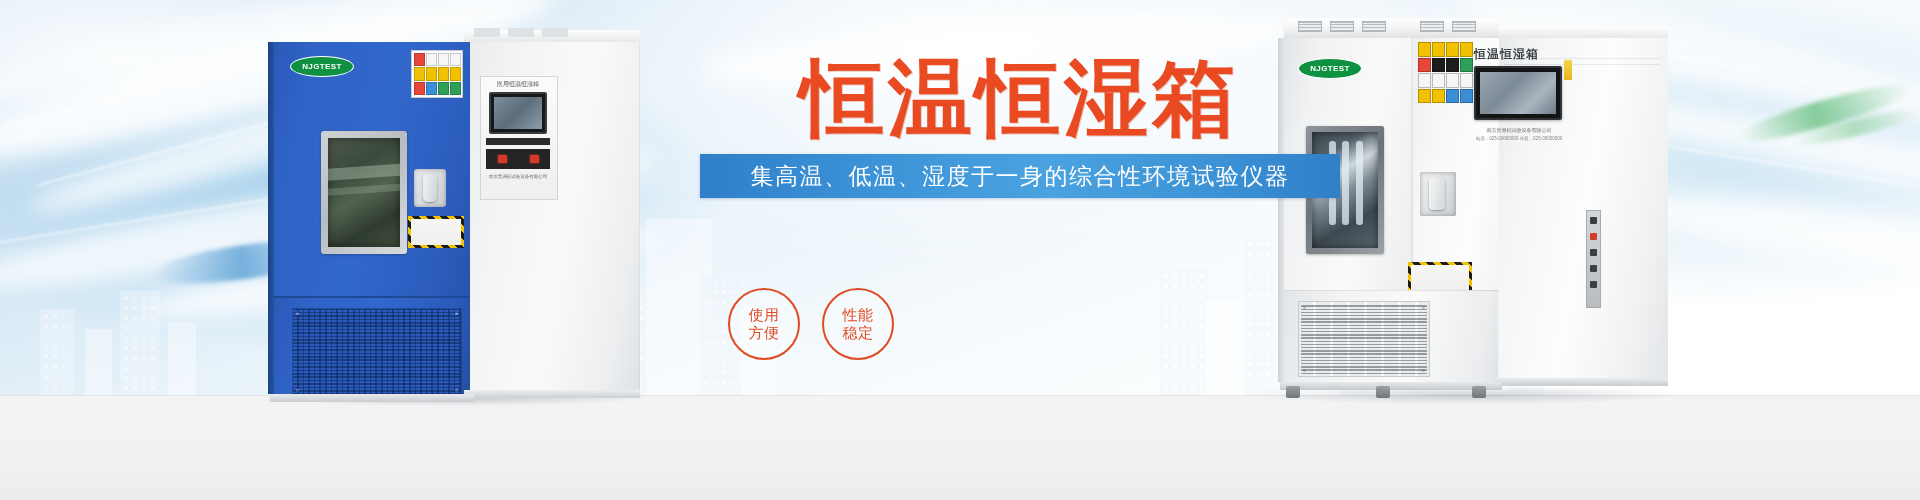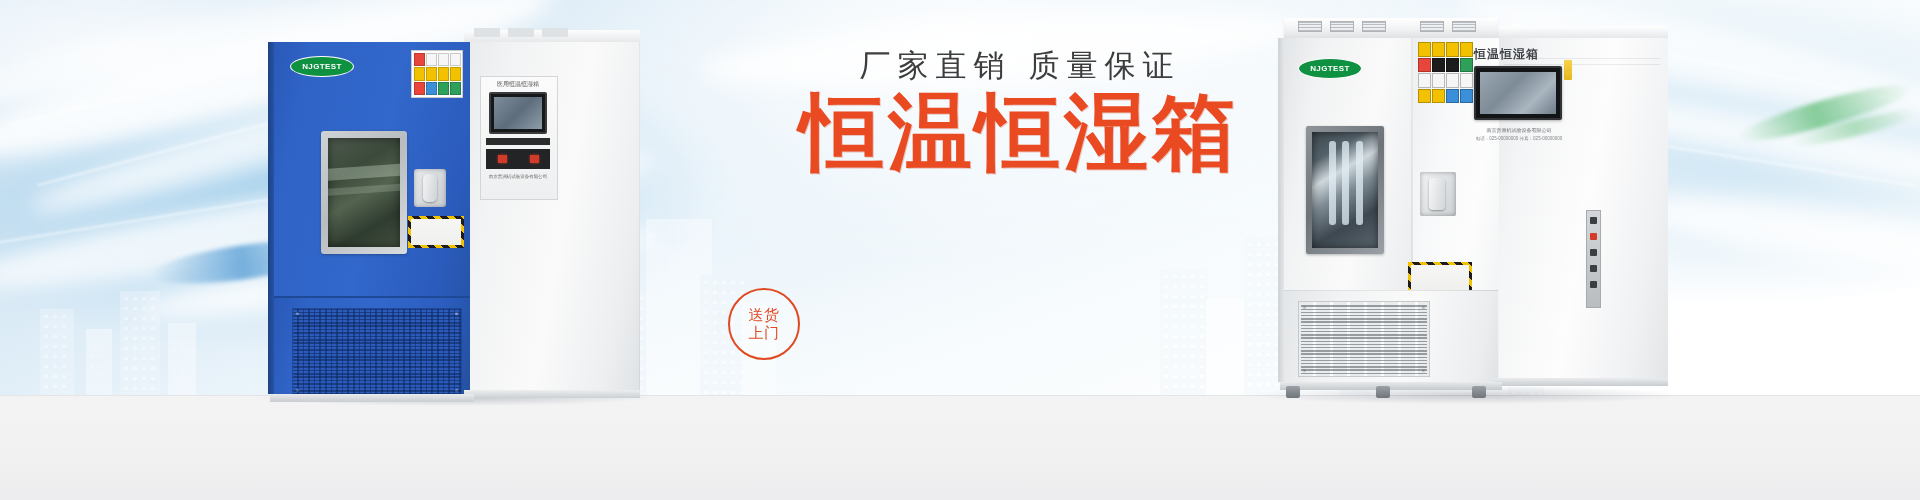--- a/index.html
+++ b/index.html
@@ -1379,25 +1379,29 @@
 
     <div class="p2-sidebase"></div>
     <div class="p2-base">
       <div class="foot" style="left:6px;"></div>
       <div class="foot" style="left:96px;"></div>
       <div class="foot" style="left:192px;"></div>
     </div>
   </div>
 
   <div class="copy">
-    <div class="kicker">厂家直销 质量保证</div>
     <div class="headline">恒温恒湿箱</div>
+    <div class="subbar">集高温、低温、湿度于一身的综合性环境试验仪器</div>
   </div>
 
   <div class="badges" id="badges">
       <div class="badge">
-        <span>送货</span>
-        <span>上门</span>
+        <span>使用</span>
+        <span>方便</span>
+      </div>
+      <div class="badge">
+        <span>性能</span>
+        <span>稳定</span>
       </div>
     </div>
 
 
 </div>
 
 </body></html>

